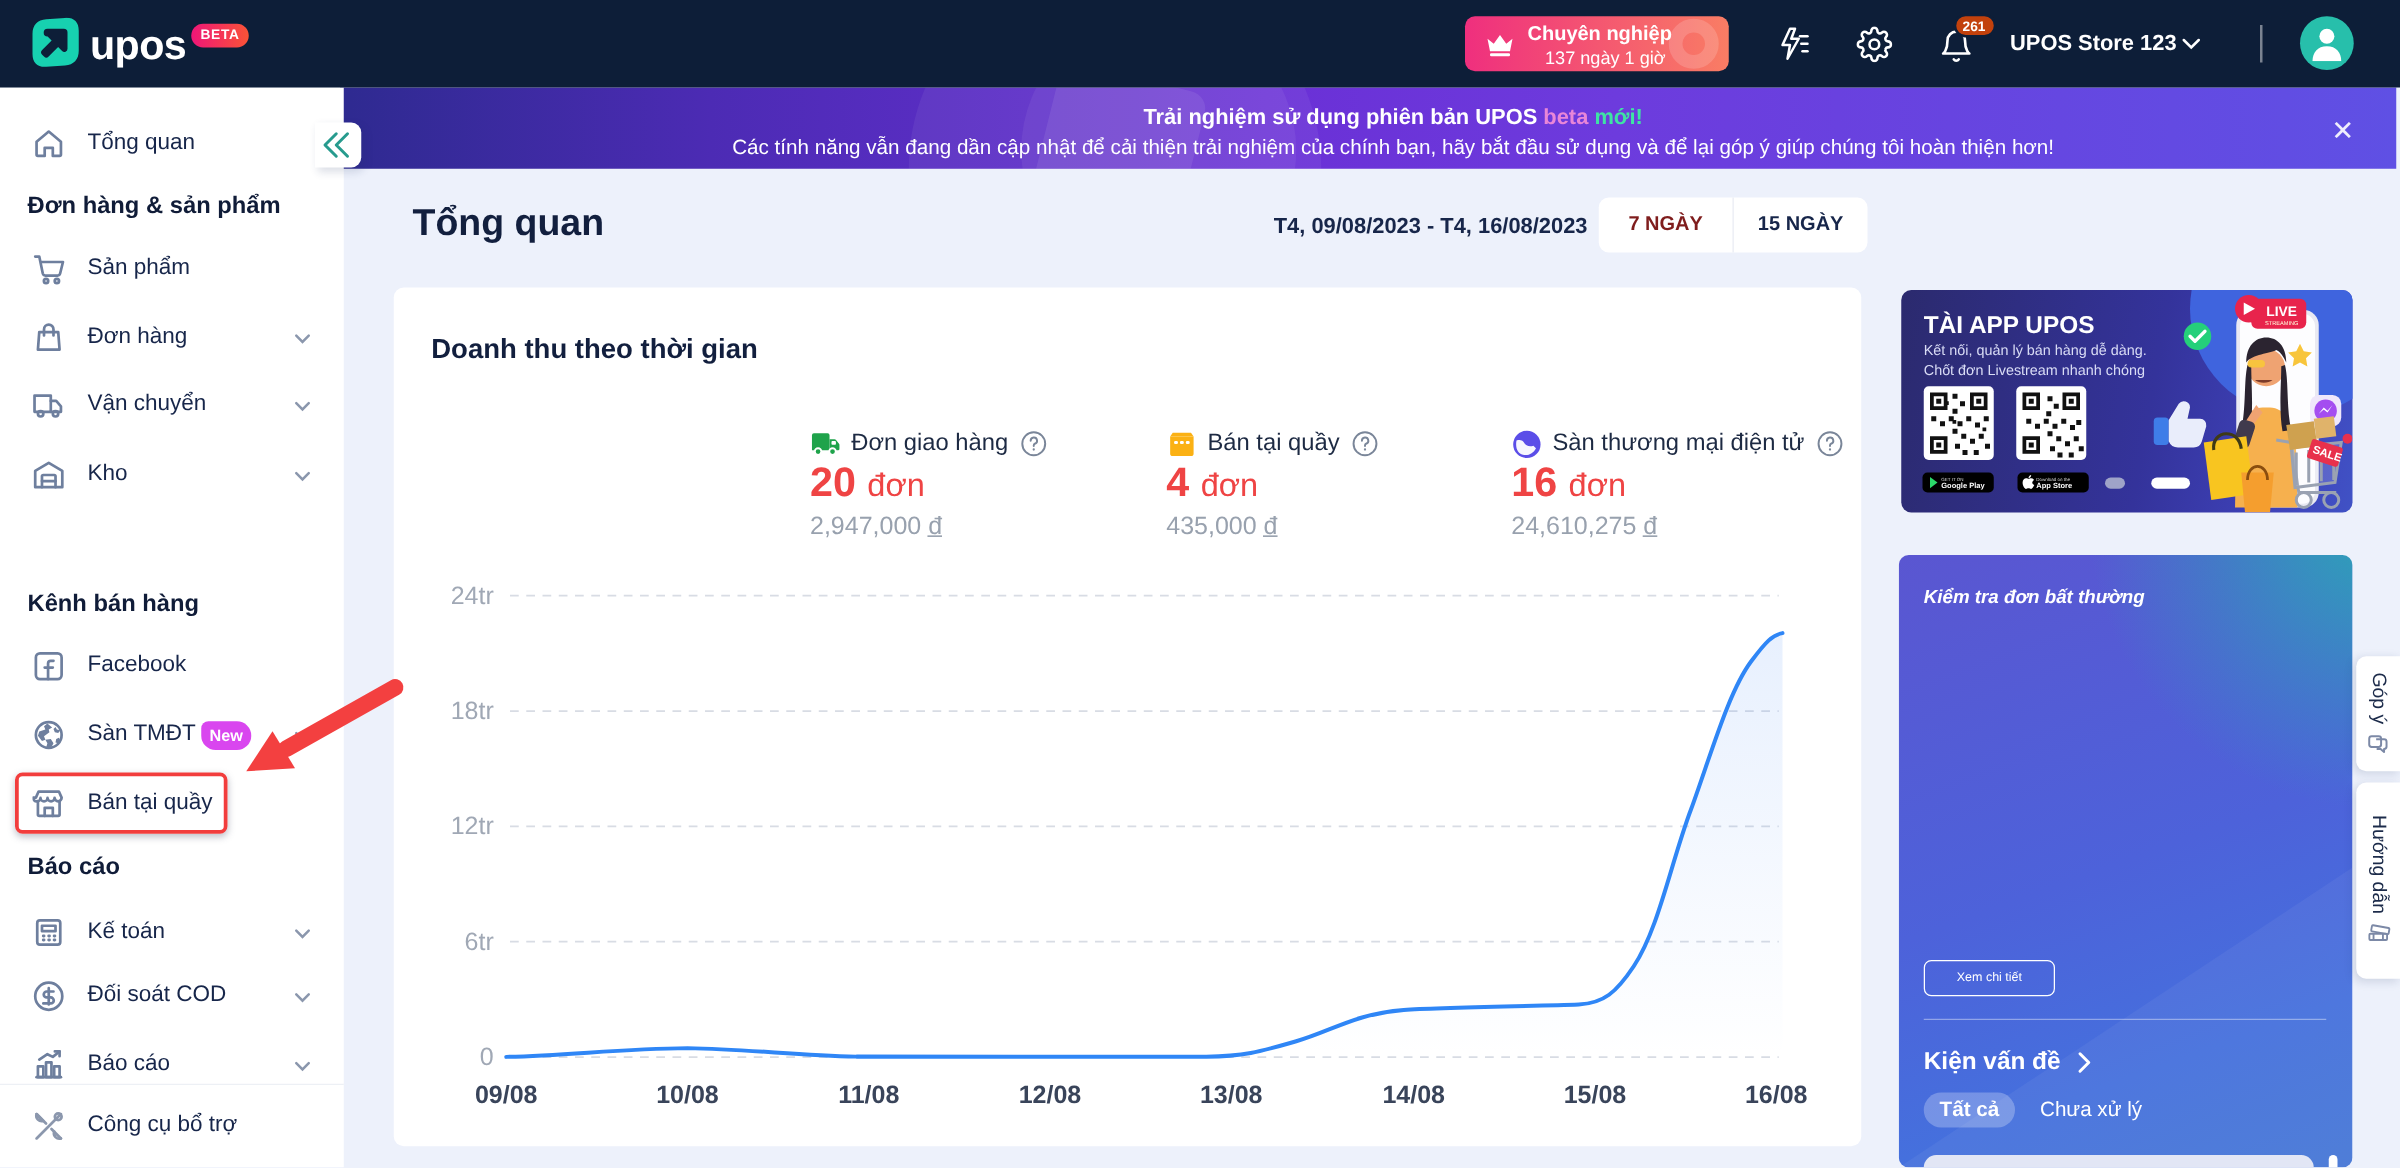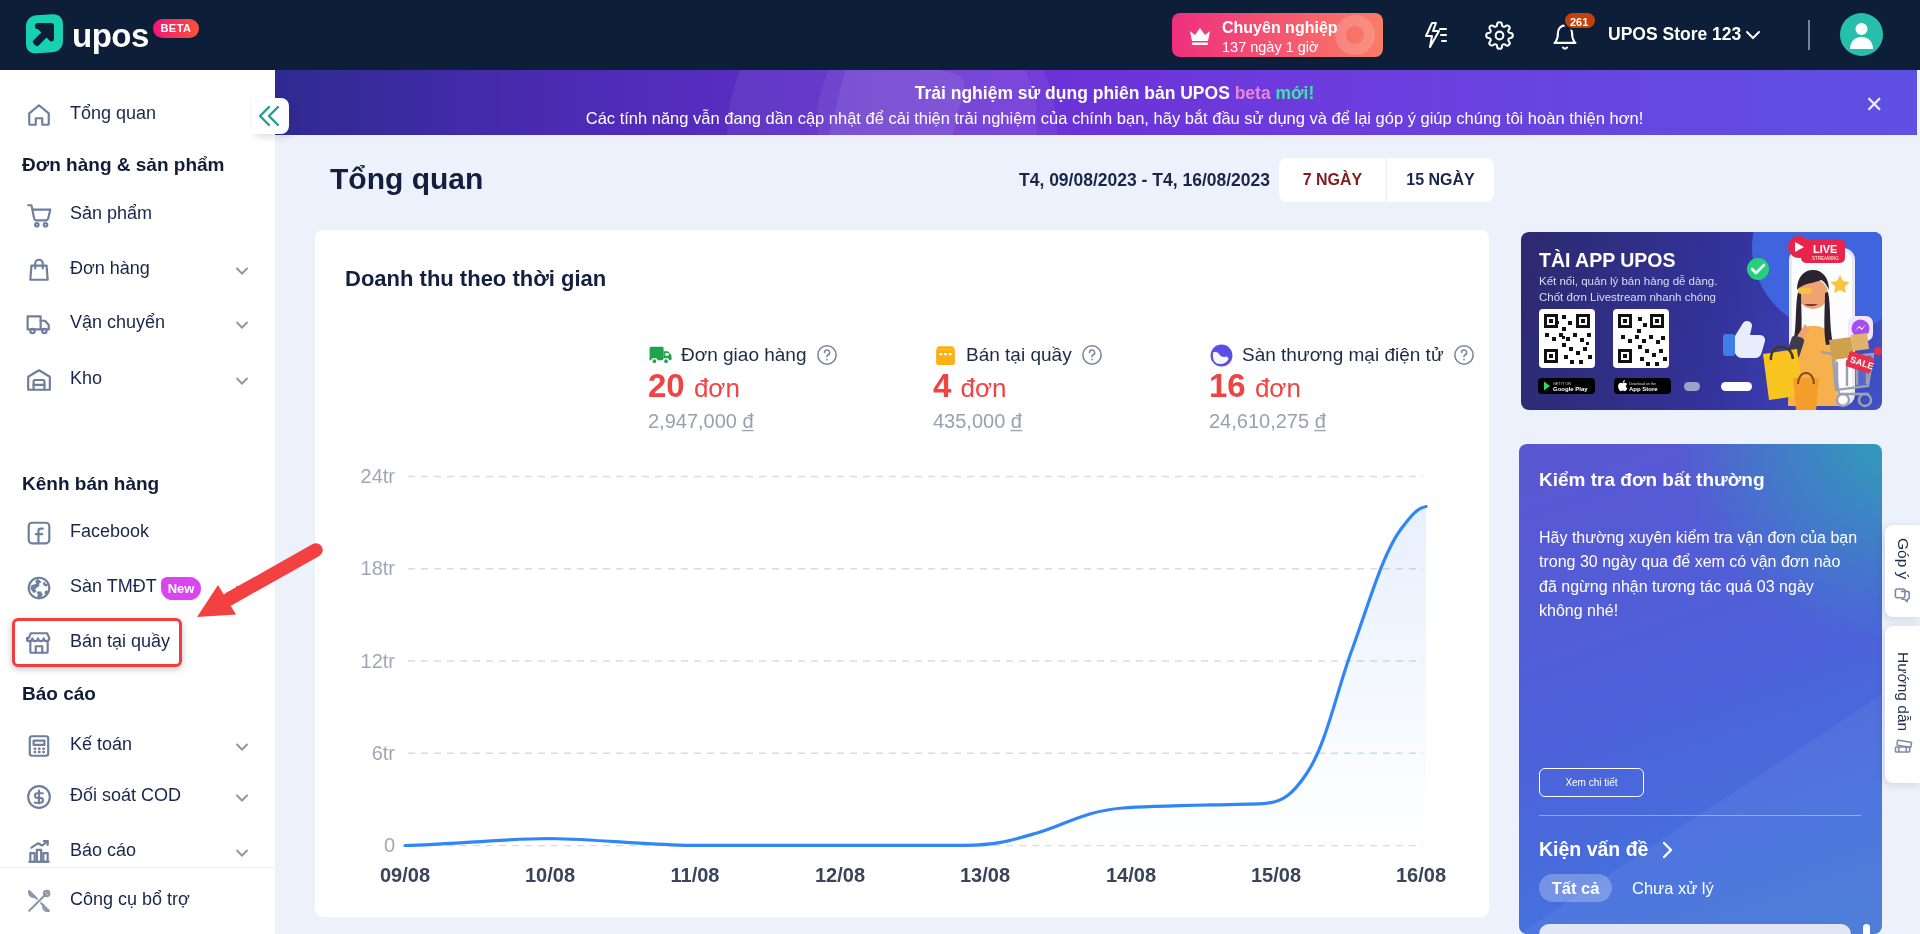--- a/index.html
+++ b/index.html
@@ -11,21 +11,21 @@
   #header { position:absolute; left:0; top:0; width:1920px; height:70px; background:#0d1e38; z-index:30; }
   #logo-ic { position:absolute; left:25px; top:14px; width:39px; height:40px; }
   #logo-tx { position:absolute; left:72px; top:17px; color:#fff; font-size:33px; font-weight:bold; letter-spacing:-0.5px; }
   #beta { position:absolute; left:153px; top:19px; width:46px; height:19px; border-radius:10px;
           background:linear-gradient(90deg,#ef1678,#fa5336); color:#fff; font-size:11px; font-weight:bold;
           text-align:center; line-height:19px; letter-spacing:.5px; }
   #probtn { position:absolute; left:1172px; top:13px; width:211px; height:44px; border-radius:8px;
             background:linear-gradient(90deg,#ef2f7e,#f97d64); color:#fff; overflow:hidden; }
   #probtn .deco { position:absolute; right:8px; top:2px; width:40px; height:40px; border-radius:50%; border:11px solid rgba(255,255,255,.16); box-sizing:border-box; }
   #probtn .t1 { position:absolute; left:50px; top:6px; font-size:16px; font-weight:bold; }
-  #probtn .t2 { position:absolute; left:50px; top:26px; font-size:14.5px; }
+  #probtn .t2 { position:absolute; left:64px; top:26px; font-size:14.5px; }
   .hic { position:absolute; top:21px; }
   #store { position:absolute; left:1608px; top:24px; color:#fff; font-size:17.5px; font-weight:600; }
   #hdiv { position:absolute; left:1808px; top:20px; width:2px; height:30px; background:rgba(255,255,255,.45); }
   #avatar { position:absolute; left:1840px; top:13px; width:43px; height:43px; border-radius:50%;
             background:#27bfab; }
   #bellbadge { position:absolute; left:1563px; top:11px; min-width:34px; height:19px; border-radius:10px; background:#c2410c;
                color:#fff; font-size:11px; font-weight:bold; line-height:19px; padding:0 5px; border:2px solid #0d1e38; }
 
   
   #banner { position:absolute; left:272px; top:70px; width:1645px; height:65px; z-index:10;
@@ -90,21 +90,21 @@
   .storebadge { position:absolute; top:146px; width:57px; height:16px; background:#000; border-radius:4px; color:#fff; }
   #appcard .dot1 { position:absolute; left:163px; top:150px; width:16px; height:9px; border-radius:5px; background:#9fa3c8; }
   #appcard .dot2 { position:absolute; left:200px; top:150px; width:31px; height:9px; border-radius:5px; background:#fff; }
 
   #kiemcard { position:absolute; left:1519px; top:444px; width:363px; height:490px; border-radius:8px; overflow:hidden; z-index:11;
               background:
                 radial-gradient(circle at 106% -6%, rgba(40,170,180,.95) 0%, rgba(40,168,180,0) 36%),
                 linear-gradient(160deg,#5a56d1 0%,#4d62da 50%,#4570dd 78%,#4677d5 100%); }
   #kiemcard .facet { position:absolute; left:0; top:250px; width:363px; height:240px; background:rgba(255,255,255,.05);
                      clip-path:polygon(0 100%, 100% 0, 100% 100%); }
-  #kiemcard h3 { position:absolute; left:20px; top:25px; color:#fff; font-size:19px; font-weight:bold; }
+  #kiemcard h3 { position:absolute; left:20px; top:25px; color:#fff; font-size:15px; font-weight:bold;font-style:italic; }
   #kiemcard p { position:absolute; left:20px; top:82px; color:#fff; font-size:16px; line-height:24.3px; white-space:nowrap; }
   #kiemcard .btn { position:absolute; left:20px; top:324px; width:105px; height:29px; border:1.5px solid #fff; border-radius:6px;
                    color:#fff; font-size:10px; text-align:center; line-height:27px; }
   #kiemcard .div { position:absolute; left:20px; top:371px; width:322px; height:1px; background:rgba(255,255,255,.4); }
   #kiemcard h4 { position:absolute; left:20px; top:394px; color:#fff; font-size:19.5px; font-weight:bold; }
   #kiemcard .pill { position:absolute; left:20px; top:430px; width:73px; height:28px; border-radius:14px; background:rgba(255,255,255,.26);
                     color:#fff; font-size:16.5px; font-weight:bold; text-align:center; line-height:28px; }
   #kiemcard .notpill { position:absolute; left:113px; top:430px; color:#fff; font-size:16.5px; line-height:28px; }
   #kiemcard .listitem { position:absolute; left:20px; top:480px; width:312px; height:40px; background:#e2e6f5; border-radius:10px; }
   #kiemcard .thumb { position:absolute; left:344px; top:480px; width:7px; height:44px; background:#fff; border-radius:4px; }
@@ -556,21 +556,20 @@
       <text x="149" y="133" font-size="9" font-weight="bold" fill="#fff" font-family="Liberation Sans">SALE</text>
     </g>
 
     <circle cx="177" cy="119" r="4" fill="#e8304c"></circle>
   </svg>
 </div>
 
 <div id="kiemcard">
   <div class="facet"></div>
   <h3>Kiểm tra đơn bất thường</h3>
-  <p>Hãy thường xuyên kiểm tra vận đơn của bạn<br>trong 30 ngày qua để xem có vận đơn nào<br>đã ngừng nhận tương tác quá 03 ngày<br>không nhé!</p>
   <div class="btn">Xem chi tiết</div>
   <div class="div"></div>
   <h4>Kiện vấn đề</h4>
   <svg style="position:absolute;left:142px;top:397px" width="12" height="18" viewBox="0 0 12 18" fill="none" stroke="#fff" stroke-width="2.4" stroke-linecap="round" stroke-linejoin="round">
       <path d="M3 2 L10 9 L3 16"></path>
     </svg>
   <div class="pill">Tất cả</div>
   <div class="notpill">Chưa xử lý</div>
   <div class="listitem"></div>
   <div class="thumb"></div>

